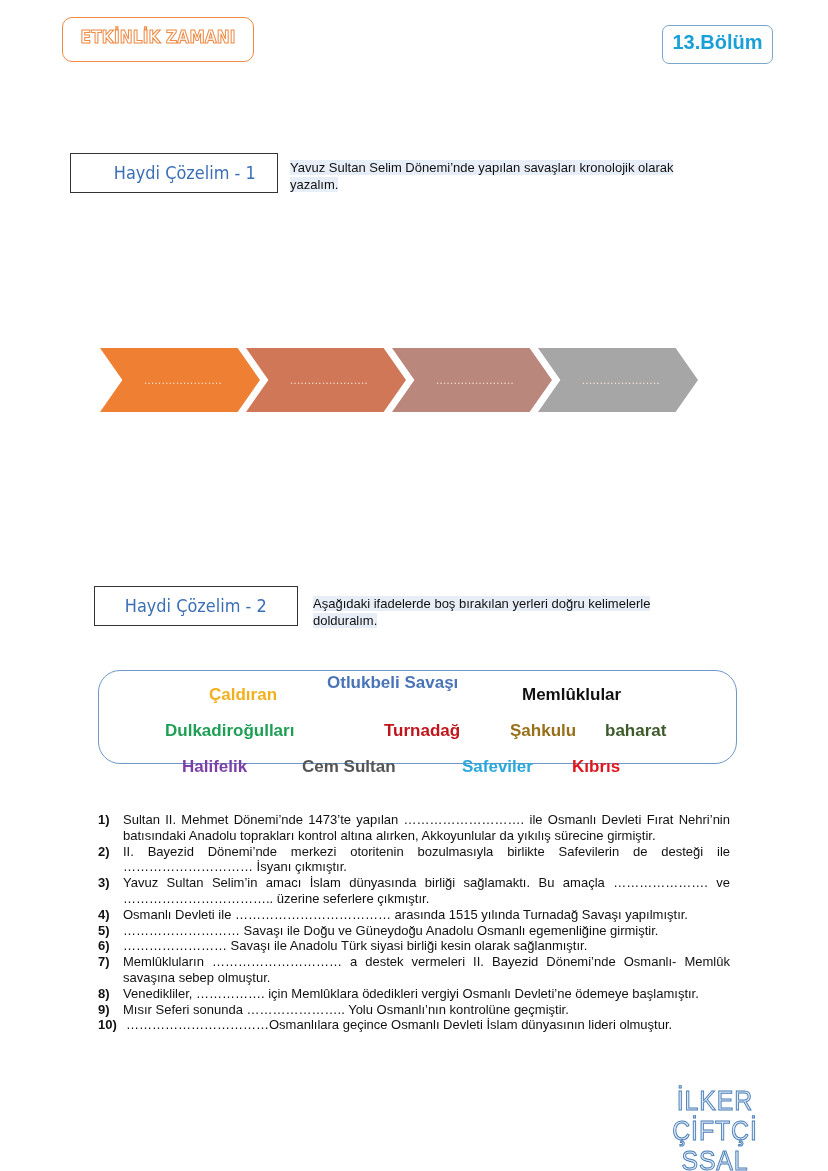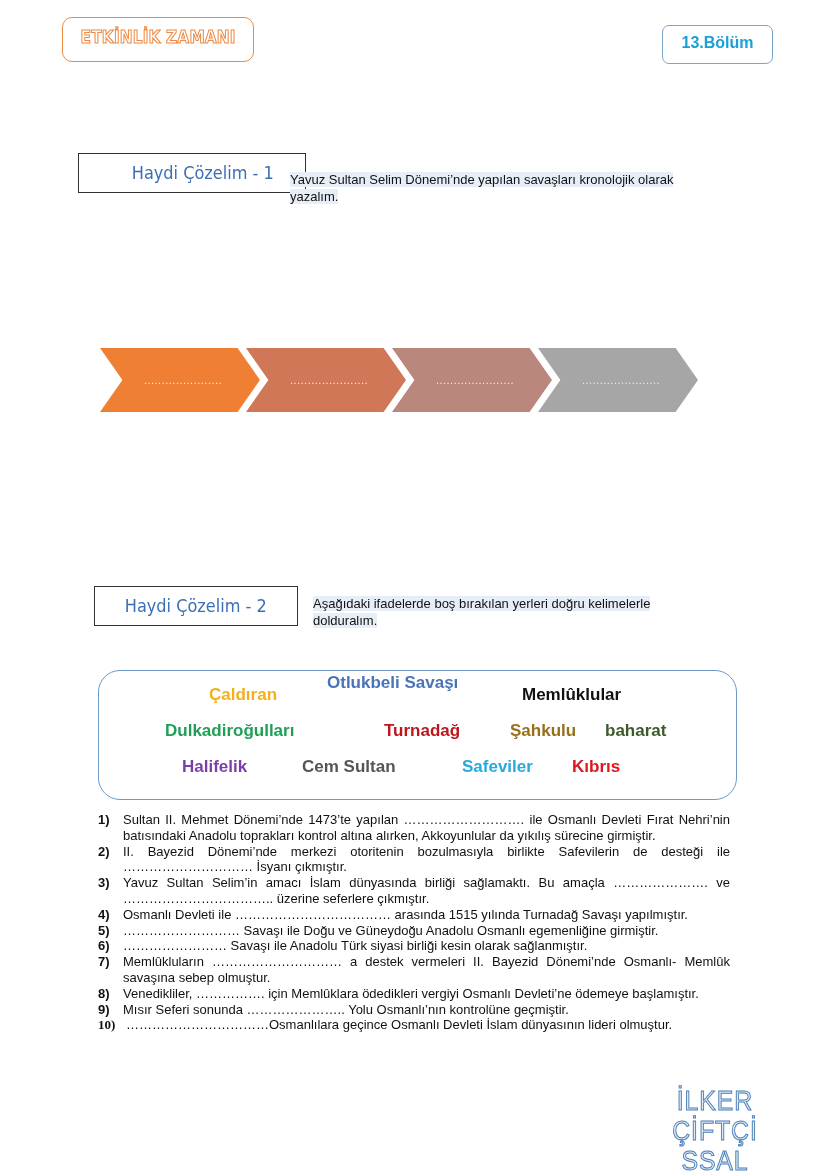--- a/index.html
+++ b/index.html
@@ -17,61 +17,61 @@
       font-family: "DejaVu Sans", sans-serif; font-weight: bold; font-size: 17px;
       color: #ffffff; letter-spacing: 0.2px;
       -webkit-text-stroke: 1.1px #ee8a44;
       transform: scaleX(0.9); display: inline-block; margin-top: -6px;
     }
     .chapter-badge {
       left: 662px; top: 25px; width: 111px; height: 39px;
       border: 1.5px solid #7aa6cc; border-radius: 7px; box-sizing: border-box;
       display: flex; align-items: center; justify-content: center;
     }
-    .chapter-badge span { color: #1aa0d8; font-weight: bold; font-size: 16px; margin-top: -4px; }
+    .chapter-badge span { color: #1aa0d8; font-weight: bold; font-size: 20px; margin-top: -4px; }
 
     .task-box {
       border: 1.5px solid #333; box-sizing: border-box;
       display: flex; align-items: center; justify-content: center;
     }
     .task-box span {
       font-family: "DejaVu Sans", sans-serif; color: #3b6fb5; font-size: 17px;
       transform: scaleX(0.95); display: inline-block;
     }
-    .task-1 { left: 78px; top: 153px; width: 228px; height: 40px; padding-left: 22px; }
+    .task-1 { left: 70px; top: 153px; width: 208px; height: 40px; padding-left: 22px; }
     .task-2 { left: 94px; top: 586px; width: 204px; height: 40px; }
     .instr {
       font-size: 13px; line-height: 17px; color: #111;
     }
     .instr span { background: #e8eef7; }
-    .instr-1 { left: 290px; top: 159px; width: 430px; margin-top: 12px; }
+    .instr-1 { left: 290px; top: 159px; width: 430px; }
     .instr-2 { left: 313px; top: 595px; width: 400px; }
 
     .chevrons { left: 100px; top: 348px; width: 605px; height: 64px; }
     .chev {
       position: absolute; top: 0; height: 64px; width: 160px;
       clip-path: polygon(0 0, 86% 0, 100% 50%, 86% 100%, 0 100%, 14% 50%);
       display: flex; align-items: center; justify-content: center;
     }
     .chev span {
       color: #fbe6d6; font-size: 11px; letter-spacing: 0.5px; padding-left: 6px;
     }
 
     .word-bank {
-      left: 98px; top: 670px; width: 639px; height: 130px;
+      left: 98px; top: 670px; width: 639px; height: 94px;
       border: 1.5px solid #6e98c6; border-radius: 22px; box-sizing: border-box;
     }
     .word {
       position: absolute; font-weight: bold; font-size: 17px; white-space: nowrap;
     }
 
     .questions { left: 98px; top: 812px; width: 632px; font-size: 13px; line-height: 15.8px; }
     .q { display: flex; }
     .q .num { font-weight: bold; width: 25px; flex: none; }
-    .q .num.wide { width: 28px; font-family: Liberation Serif, serif; }
+    .q .num.wide { width: 28px; }
     .q .txt { text-align: justify; flex: 1; }
     .q .txt.left { text-align: left; }
 
     .signature {
       left: 630px; top: 1086px; width: 170px; text-align: center;
       font-family: "Liberation Sans", sans-serif; font-size: 27px; line-height: 30px;
       color: #dde8f4; -webkit-text-stroke: 1px #4a7fb8; letter-spacing: 1px;
       transform: scaleX(0.92);
     }
   </style>

